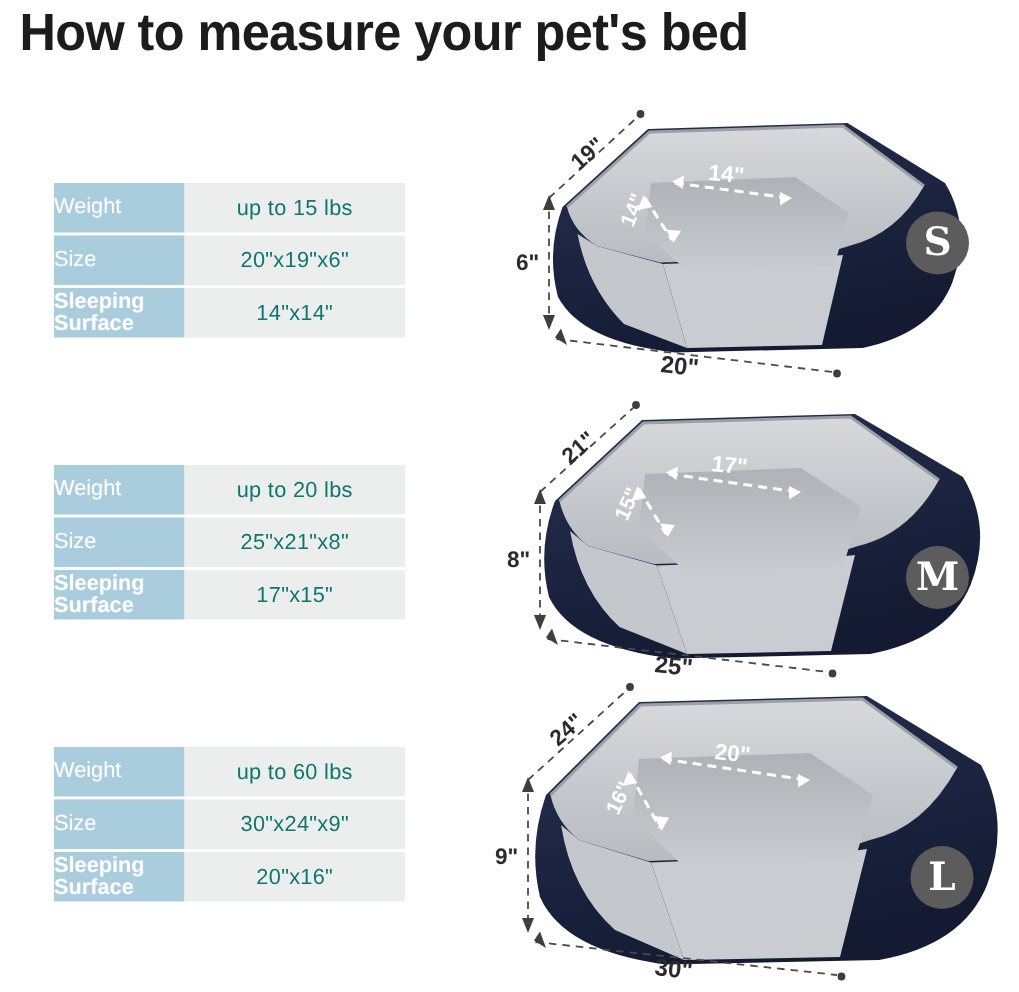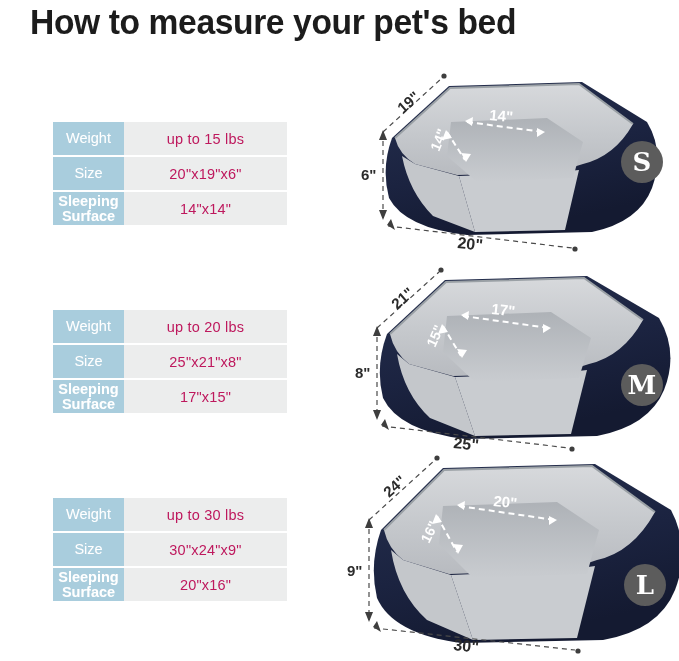--- a/index.html
+++ b/index.html
@@ -4,21 +4,21 @@
 <style>
   html,body{margin:0;padding:0;}
   body{
     width:679px;height:661px;
     background:#ffffff;
     font-family:"Liberation Sans", sans-serif;
     position:relative;
     overflow:hidden;
     -webkit-font-smoothing:antialiased;
   }
-  .page{position:absolute;inset:0;margin-left:17px;}
+  .page{position:absolute;inset:0;}
 
   
   .title{
     position:absolute;left:13px;top:2px;width:655px;
     font-size:35px;line-height:40px;
     font-weight:bold;
     color:#1c1c1c;
     letter-spacing:-0.4px;
     transform:scaleX(0.96);
     transform-origin:left center;
@@ -33,32 +33,32 @@
     border-spacing:0;
     table-layout:fixed;
   }
   .spec-table td{
     height:33px;
     vertical-align:middle;
     font-size:14.5px;
     padding:0;
   }
   .spec-label{
-    width:71px;
+    width:87px;
     background:#a9cddd;
     color:#ffffff;
-    text-align:center;
+    text-align:left;
     font-weight:normal;
     line-height:15px;
     border-bottom:2px solid #ffffff;
     text-shadow:0 0 1px rgba(255,255,255,.25);
   }
   .spec-value{
     background:#eceded;
-    color:#be185d;
+    color:#0f766e;
     text-align:center;
     border-bottom:2px solid #ffffff;
     letter-spacing:.2px;
   }
   .spec-table tr:last-child .spec-label,
   .spec-table tr:last-child .spec-value{border-bottom:none;}
   .spec-label .two-line{display:block;line-height:15px;font-weight:bold;}
 
   #table-s{left:36px;top:122px;}
   #table-m{left:36px;top:310px;}
@@ -132,21 +132,21 @@
       </td>
       <td class="spec-value">17"x15"</td>
     </tr>
   </tbody>
     </table>
 
   <table class="spec-table" id="table-l">
     <tbody>
         <tr>
       <td class="spec-label">Weight</td>
-      <td class="spec-value">up to 30 lbs</td>
+      <td class="spec-value">up to 60 lbs</td>
     </tr>
     <tr>
       <td class="spec-label">Size</td>
       <td class="spec-value">30"x24"x9"</td>
     </tr>
     <tr>
       <td class="spec-label">
         <span class="two-line">Sleeping</span>
         <span class="two-line">Surface</span>
       </td>

